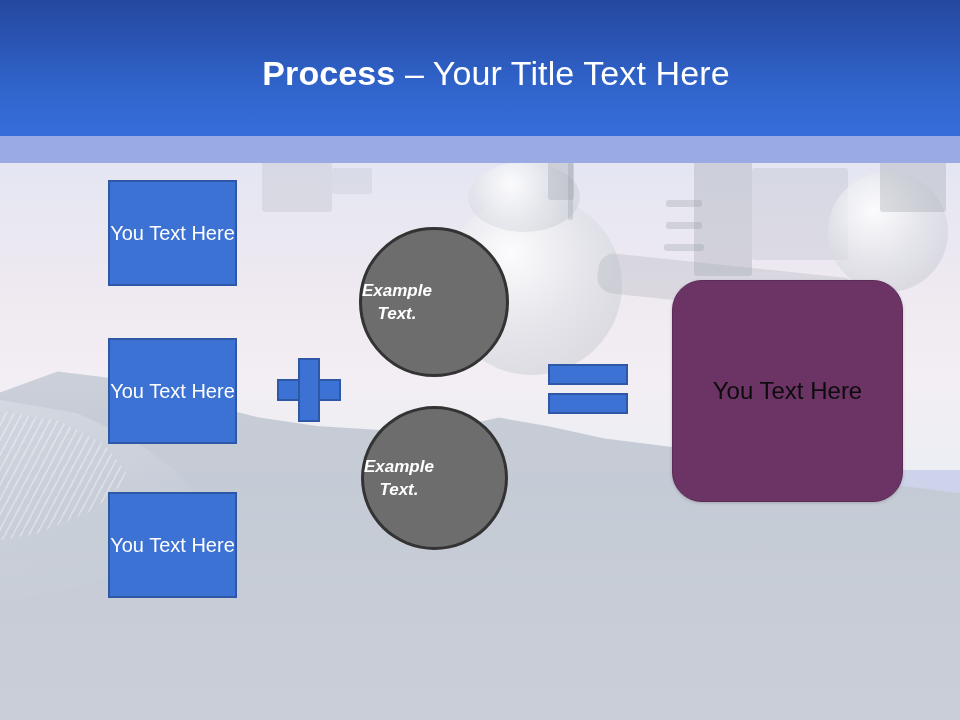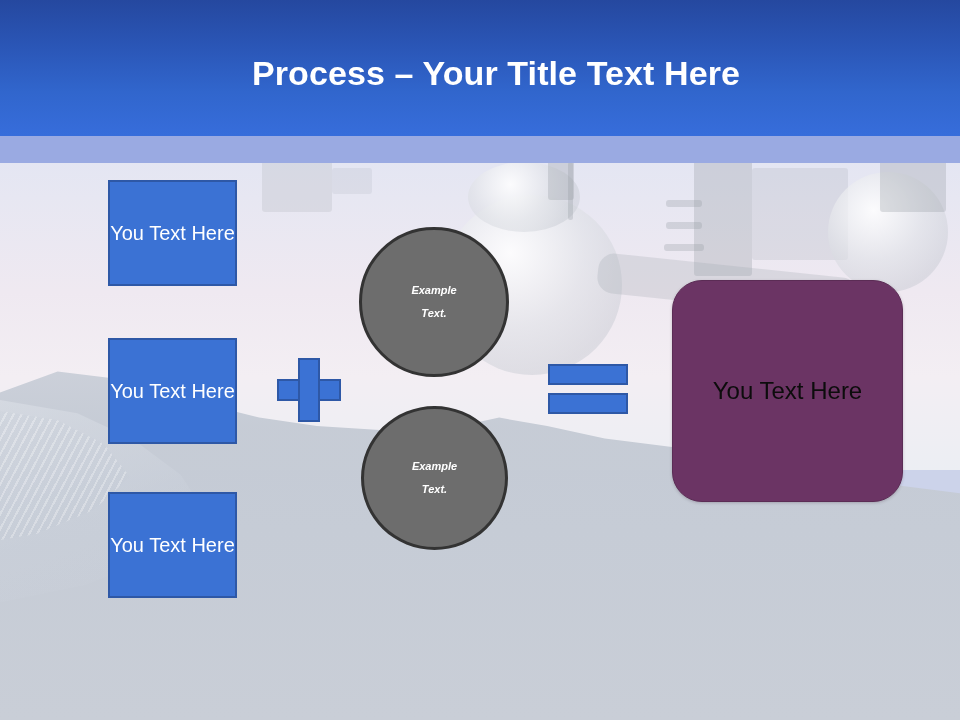--- a/index.html
+++ b/index.html
@@ -119,21 +119,21 @@
     width: 960px;
     text-align: center;
     color: #ffffff;
     font-size: 34px;
     line-height: 42px;
     letter-spacing: 0.1px;
     white-space: nowrap;
     z-index: 21;
   }
   .slide-title .t-bold { font-weight: bold; margin-left: 32px; }
-  .slide-title .t-light { font-weight: bold; }
+  .slide-title .t-light { font-weight: normal; }
 
   
   .blue-box {
     position: absolute;
     width: 129px;
     height: 106px;
     box-sizing: border-box;
     background: #3b72d4;
     border: 2px solid #2e58a6;
     color: #ffffff;
@@ -195,28 +195,28 @@
   .equals-op .eq-bot { top: 29px; }
 
   
   .gray-circle {
     position: absolute;
     box-sizing: border-box;
     border-radius: 50%;
     background: #6d6d6d;
     border: 3px solid #333333;
     color: #ffffff;
-    font-size: 11px;
+    font-size: 17px;
     font-weight: bold;
     font-style: italic;
     line-height: 23px;
     text-align: center;
     display: flex;
     align-items: center;
-    justify-content: center;
+    justify-content: flex-start;
     z-index: 11;
   }
   #circle1 { left: 359px; top: 227px; width: 150px; height: 150px; }
   #circle2 { left: 361px; top: 406px; width: 147px; height: 144px; }
 
   
   .purple-box {
     position: absolute;
     left: 672px;
     top: 280px;

